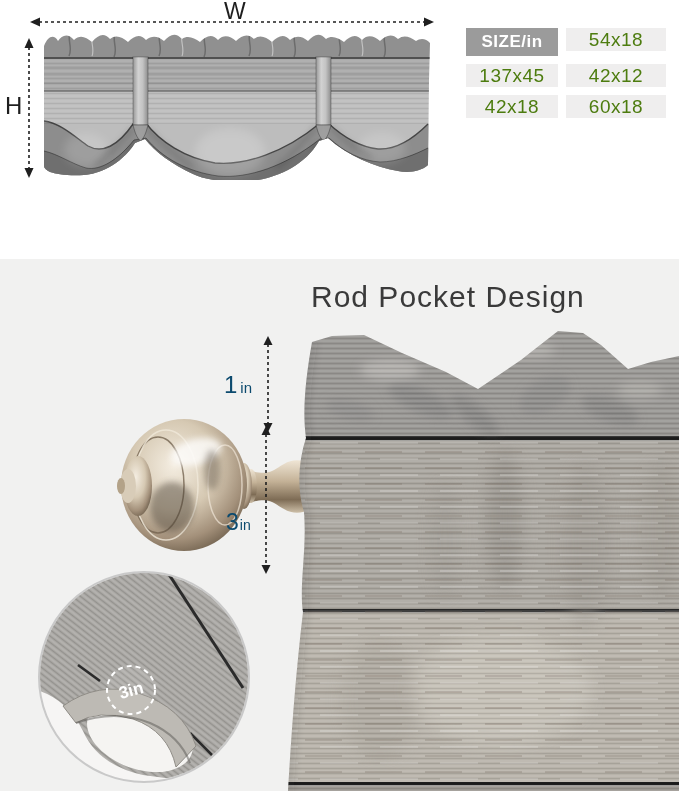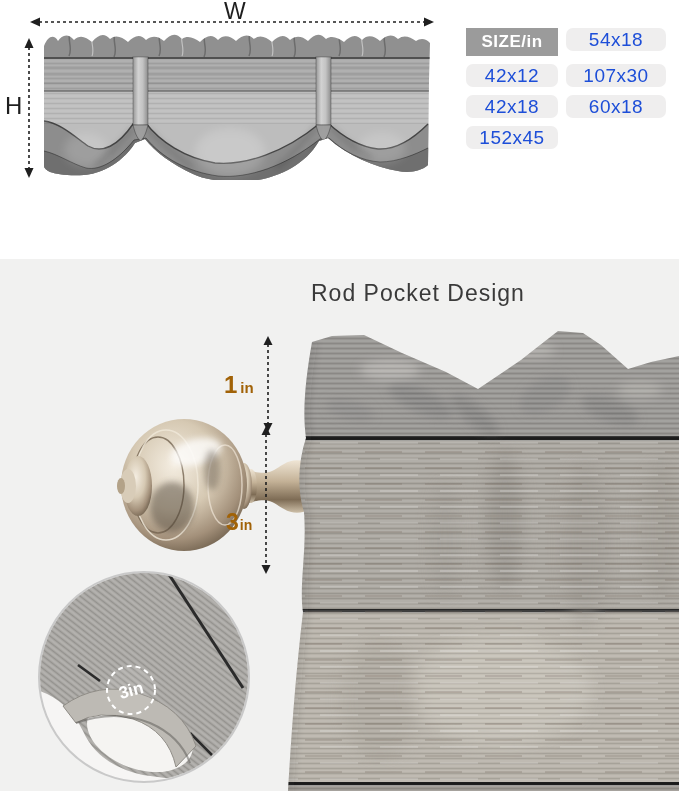--- a/index.html
+++ b/index.html
@@ -11,28 +11,28 @@
   .dim-label{color:#1e1e1e;font-weight:400;}
   #w-label{left:224px;top:-2px;font-size:23px;letter-spacing:1px;}
   #h-label{left:5px;top:92px;font-size:24px;}
 
   
   .size-table{left:466px;top:28px;display:grid;grid-template-columns:92px 100px;
               column-gap:4px;row-gap:5px;gap:8px;}
   .size-table .cell{display:flex;align-items:center;justify-content:center;}
   .size-table .th{height:28px;background:#9b9b9b;color:#ffffff;font-size:17px;
                   font-weight:700;letter-spacing:.5px;}
-  .size-table .td{height:23px;background:#efeeee;color:#1d4ed8;font-size:19px;
-                  font-weight:400;letter-spacing:.5px;border-radius:7px;}
+  .size-table .td{height:23px;background:#efeeee;color:#4d7c0f;font-size:19px;
+                  font-weight:400;letter-spacing:.5px;}
 
   
   .panel{left:0;top:259px;width:679px;height:532px;background:#f1f1f0;}
-  #rp-title{left:311px;top:21px;font-size:23px;color:#3a3a3a;letter-spacing:1px;white-space:nowrap;}
-
-  .measure{color:#a16207;white-space:nowrap;font-weight:bold;}
+  #rp-title{left:311px;top:21px;font-size:30px;color:#3a3a3a;letter-spacing:1px;white-space:nowrap;}
+
+  .measure{color:#0c4a6e;white-space:nowrap;}
   .measure .val{font-size:24px;}
   .measure .unit{font-size:15px;margin-left:3px;}
   #measure-1in{left:224px;top:112px;}
   #measure-3in{left:226px;top:250px;}
   #measure-3in .val{font-size:23px;}
   #measure-3in .unit{margin-left:1px;font-size:14px;}
 
   
   .magnifier{left:38px;top:312px;width:212px;height:212px;border-radius:50%;
              border:2px solid #c9c9c9;overflow:hidden;background:#f6f5f4;box-sizing:border-box;}
@@ -156,25 +156,24 @@
           <path d="M 133,128 Q 114,150 95,166"></path>
         <path d="M 331,126 Q 350,146 372,158"></path>
           <path d="M 316,126 Q 298,150 276,168"></path>
       </g>
     </g>
   </svg>
 
   <div class="abs size-table">
     <div class="cell th">SIZE/in</div>
     <div class="cell td">54x18</div>
+    <div class="cell td">137x45</div>
     <div class="cell td">42x12</div>
-    <div class="cell td">107x30</div>
     <div class="cell td">42x18</div>
     <div class="cell td">60x18</div>
-    <div class="cell td">152x45</div>
   </div>
 
   <div class="abs panel">
 
     <span class="abs" id="rp-title">Rod Pocket Design</span>
 
     <svg class="abs" style="left:108px;top:146px;" width="205" height="160" viewBox="108 405 205 160">
       <defs>
         <radialGradient id="knobGrad" cx="0.42" cy="0.35" r="0.75">
           <stop offset="0" stop-color="#f4ede1"></stop>

